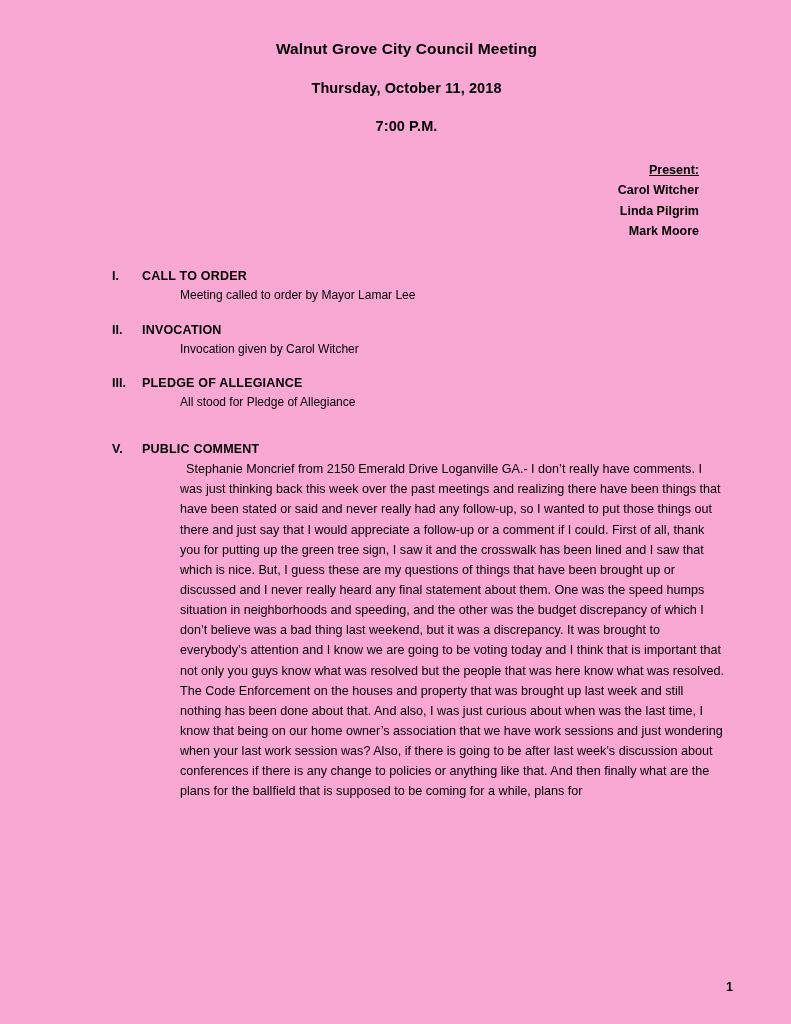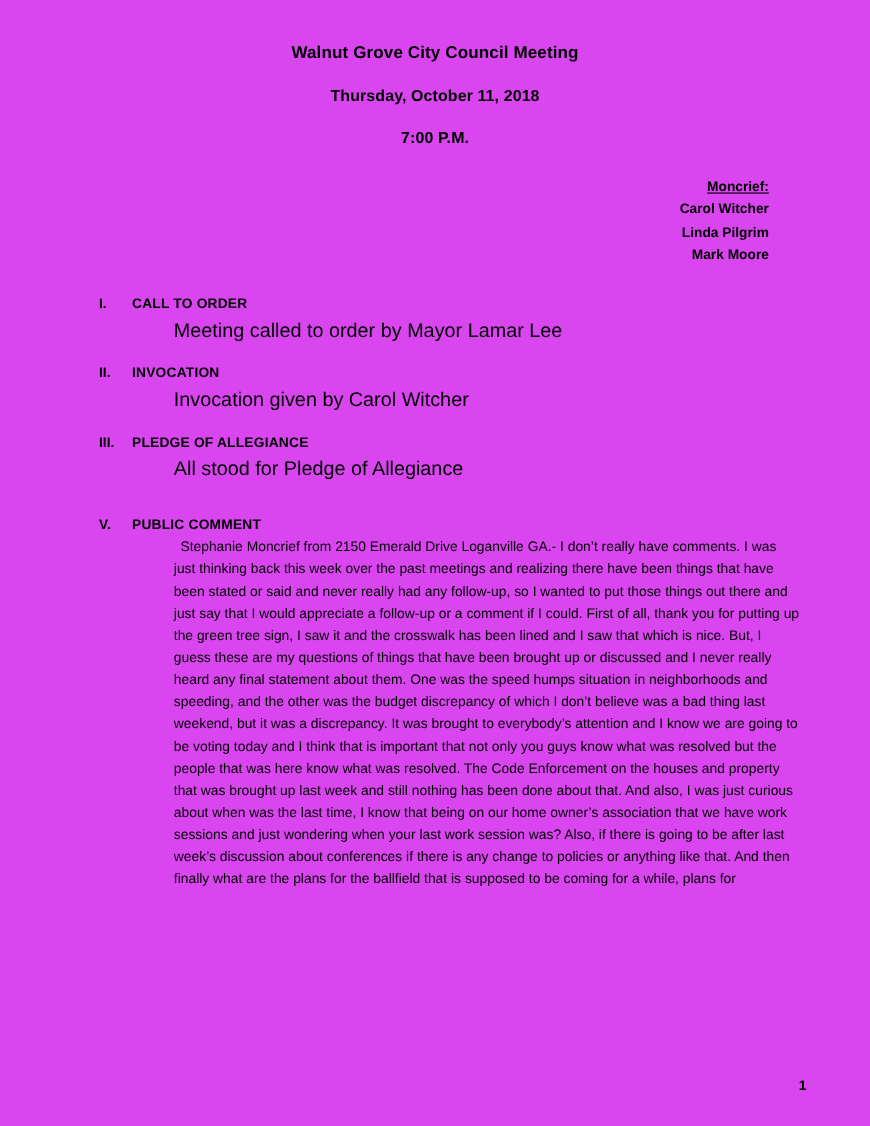--- a/index.html
+++ b/index.html
@@ -8,23 +8,23 @@
     background: #ffffff;
   }
   body {
     font-family: "Liberation Sans", sans-serif;
     color: #000000;
   }
   .page {
     width: 791px;
     height: 1024px;
     position: relative;
-    background: #d946ef;
+    background: #f9a8d4;
     box-sizing: border-box;
-    padding: 40px 58px 30px 58px;
+    padding: 40px 58px 30px 80px;
     overflow: hidden;
   }
   .title-block {
     text-align: center;
   }
   .title-line {
     font-weight: bold;
     font-size: 15.5px;
     letter-spacing: 0.1px;
     margin: 0 0 22px 0;
@@ -67,21 +67,21 @@
     padding-left: 32px;
     box-sizing: border-box;
   }
   .heading {
     font-weight: bold;
     font-size: 12.5px;
     letter-spacing: 0.2px;
   }
   .body-text {
     margin-left: 100px;
-    font-size: 18px;
+    font-size: 12px;
     line-height: 1.56;
     margin-top: 3px;
   }
   .section.agenda .body-text {
     max-width: 560px;
   }
   .section.public {
     margin-top: 30px;
   }
   .section.public .body-text {
@@ -104,21 +104,21 @@
 
 <div class="page">
 
   <div class="title-block">
     <div class="title-line t1">Walnut Grove City Council Meeting</div>
     <div class="title-line t2">Thursday, October 11, 2018</div>
     <div class="title-line t3">7:00 P.M.</div>
   </div>
 
   <div class="present-block">
-    <div class="present-heading">Moncrief:</div>
+    <div class="present-heading">Present:</div>
     <div>Carol Witcher</div>
     <div>Linda Pilgrim</div>
     <div>Mark Moore</div>
   </div>
 
   <div class="sections">
 
     <div class="section">
       <div class="section-head">
         <div class="numeral">I.</div>

